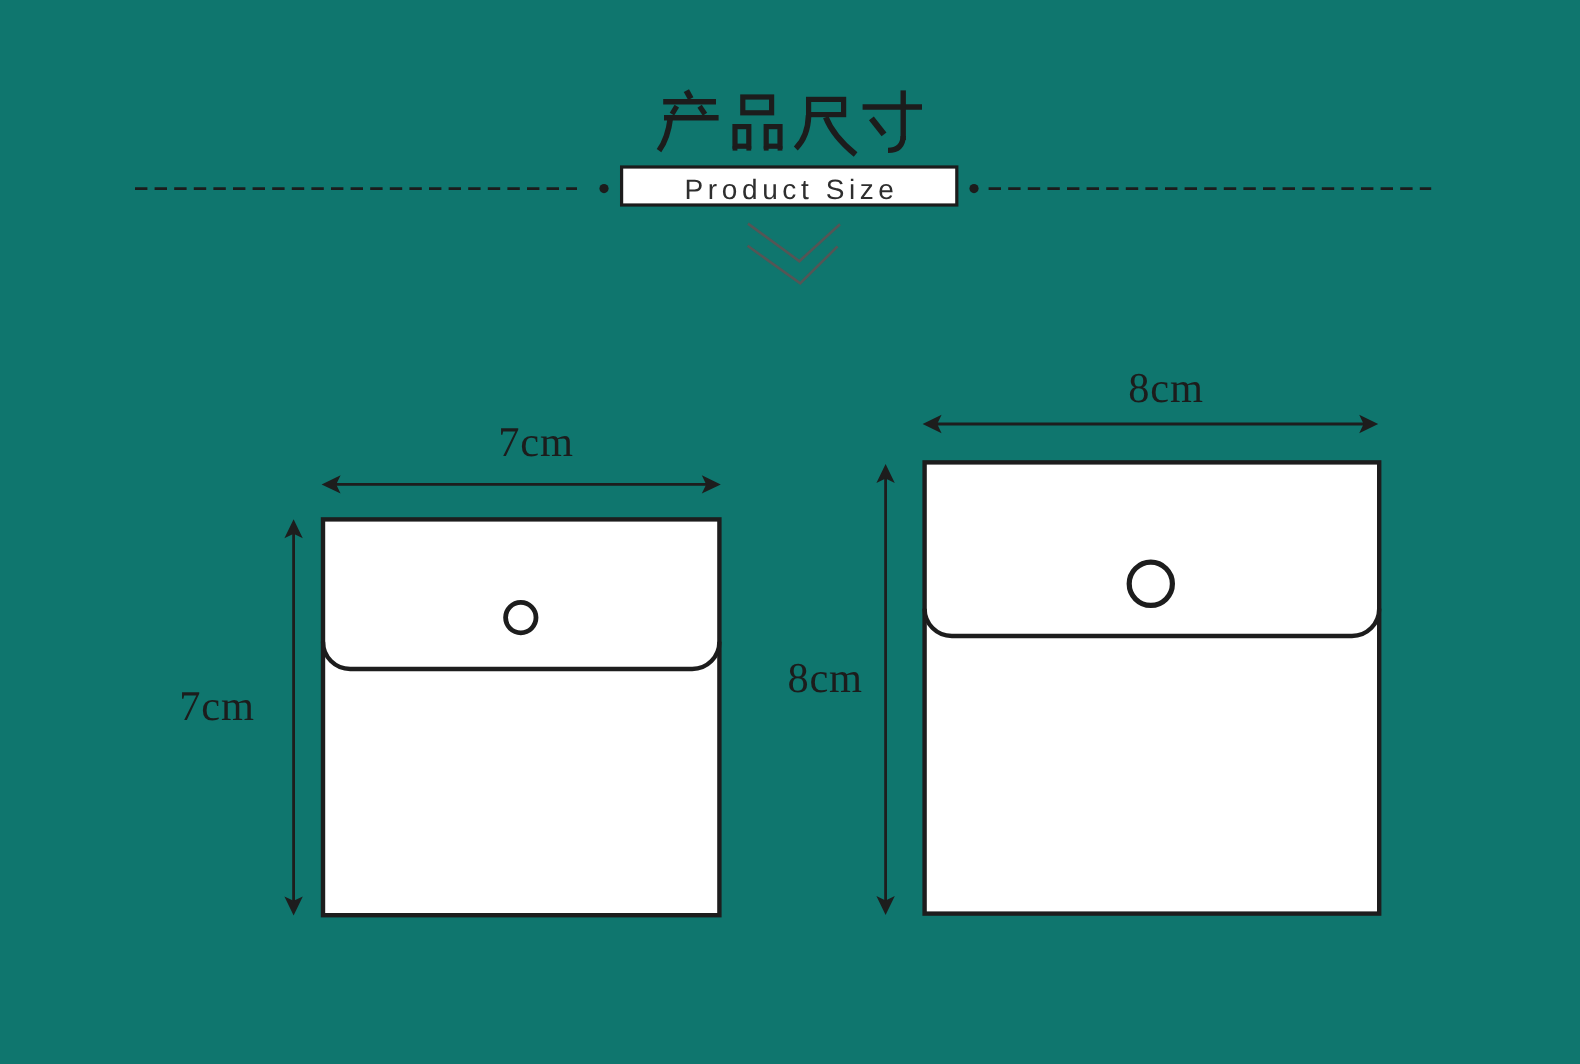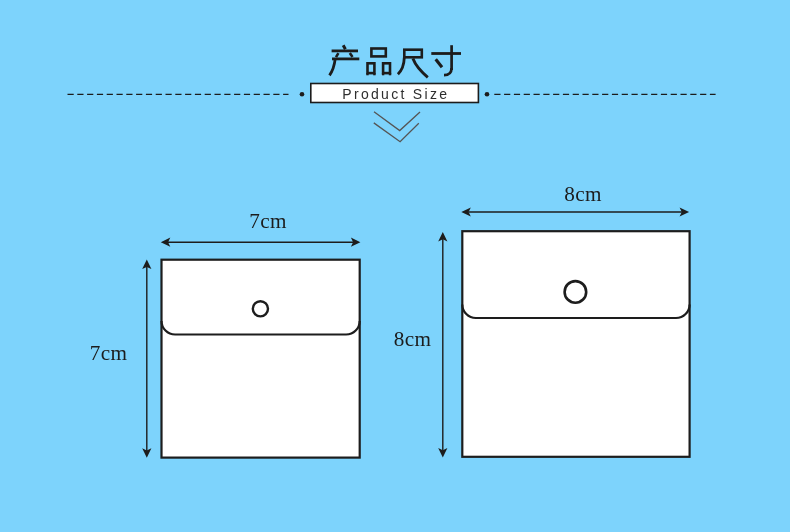--- a/index.html
+++ b/index.html
@@ -1,16 +1,16 @@
 <!DOCTYPE html>
 <html><head>
 <meta charset="utf-8">
 <style>
 html,body{margin:0;padding:0;background:#ffffff;}
-.page{position:relative;width:790px;height:532px;background:#7dd3fc;overflow:hidden;}
+.page{position:relative;width:790px;height:532px;background:#0f766e;overflow:hidden;}
 </style>
 </head>
 <body>
 <div class="page">
 <svg width="790" height="532" viewBox="0 0 790 532">
 
 <g stroke="#1c1c1c" fill="none" stroke-linecap="butt">
   <line x1="343.2" y1="45.3" x2="345.4" y2="49.3" stroke-width="3.0"></line>
   <line x1="331.6" y1="50.9" x2="358.0" y2="50.9" stroke-width="2.8"></line>
   <line x1="338.4" y1="53.1" x2="336.0" y2="57.1" stroke-width="2.6"></line>

